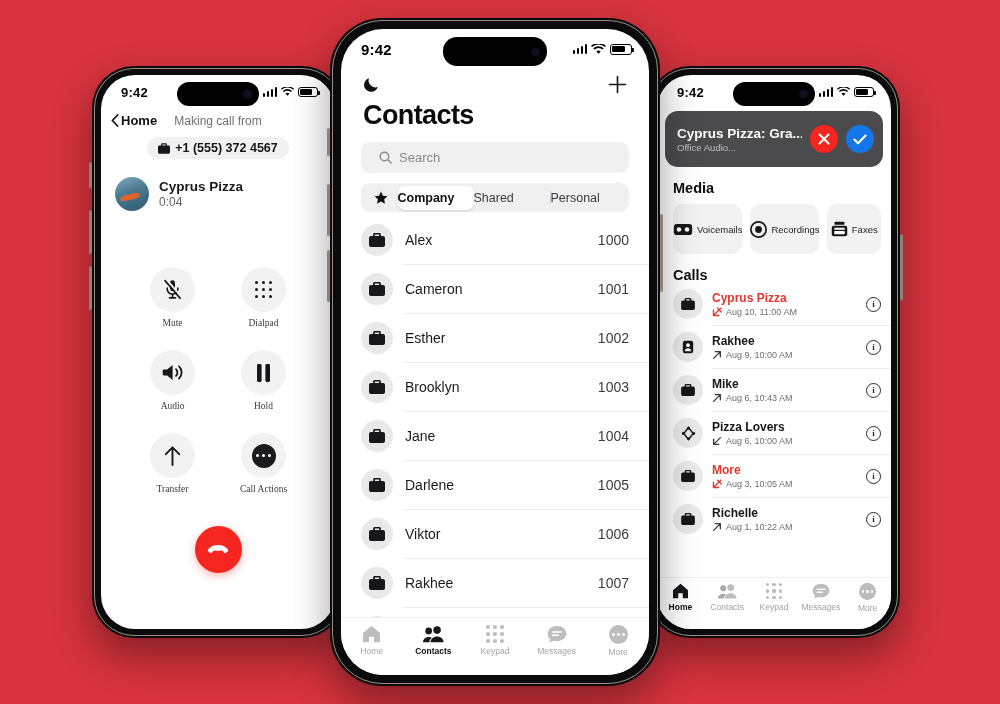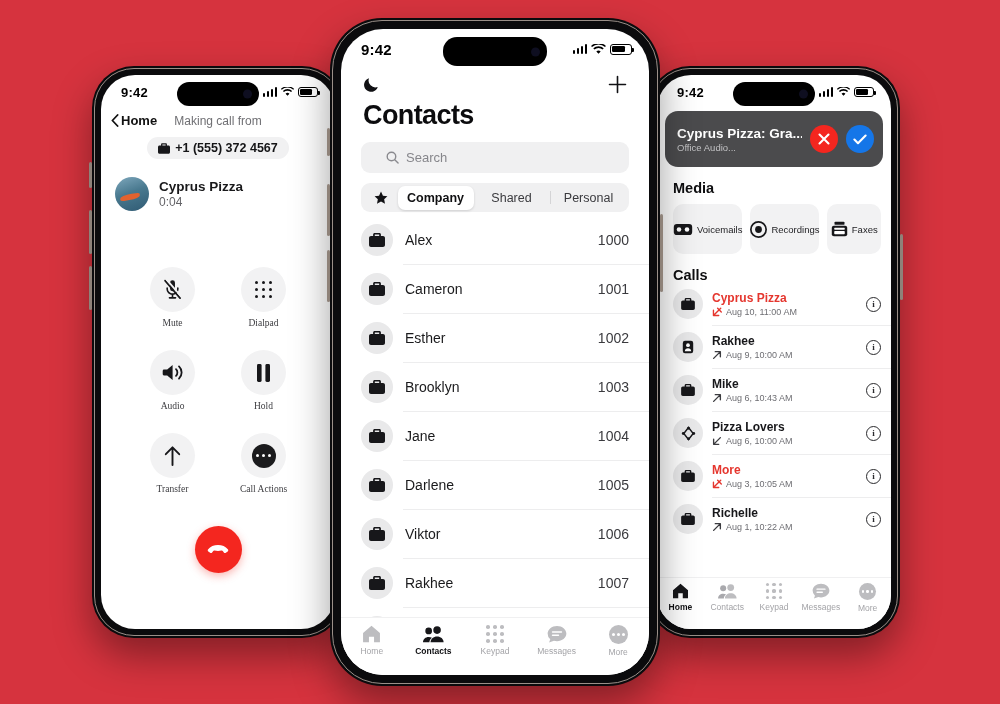--- a/index.html
+++ b/index.html
@@ -132,30 +132,30 @@
     display:flex; align-items:center; justify-content:center; gap:2.5px; }
   .dots-icon i { width: 3.4px; height: 3.4px; border-radius:50%; background:#fff; display:block; }
   .keypad-dots { display:grid; grid-template-columns:repeat(3,3.6px); gap:3.6px; }
   .keypad-dots i { width:3.6px; height:3.6px; border-radius:50%; background:#17171a; display:block; }
 
   
   .c-topbar { display:flex; align-items:center; justify-content:space-between; padding: 6px 22px 0; }
   .c-title { font-size: 27px; font-weight: 700; letter-spacing:-.6px; color:#0c0c0e; padding: 6px 22px 0; }
   .searchbar {
     margin: 11px 20px 0; height: 31px; border-radius: 9px; background:#f0f0f1;
-    display:flex; align-items:center; gap:7px; padding: 0 25px;
+    display:flex; align-items:center; gap:7px; padding: 0 18px;
   }
   .searchbar .ph { font-size: 13px; color:#86868b; }
   .segment {
     margin: 10px 20px 0; height: 29px; border-radius: 9px; background:#f0f0f1;
     display:flex; align-items:center; padding: 2.5px; gap: 0;
   }
   .seg-star { width: 34px; display:flex; align-items:center; justify-content:center; }
   .seg-item {
-    flex:1; text-align:center; font-size: 12.5px; color:#3a3a3e; line-height:24px;
+    flex:1; font-size: 12.5px; color:#3a3a3e; line-height:24px;
     border-radius: 7px; position: relative;
   }
   .seg-item.active { background:#fff; font-weight: 700; color:#101012; box-shadow: 0 1px 2.5px rgba(0,0,0,.14); }
   .seg-div { width:1px; height:13px; background:#d4d4d6; }
 
   .contact-row {
     display:flex; align-items:center; gap: 12px; padding: 0 20px; height: 48px;
   }
   .contact-name { flex:1; font-size: 14px; color:#1a1a1c; }
   .contact-ext  { font-size: 14px; color:#3a3a3e; }

